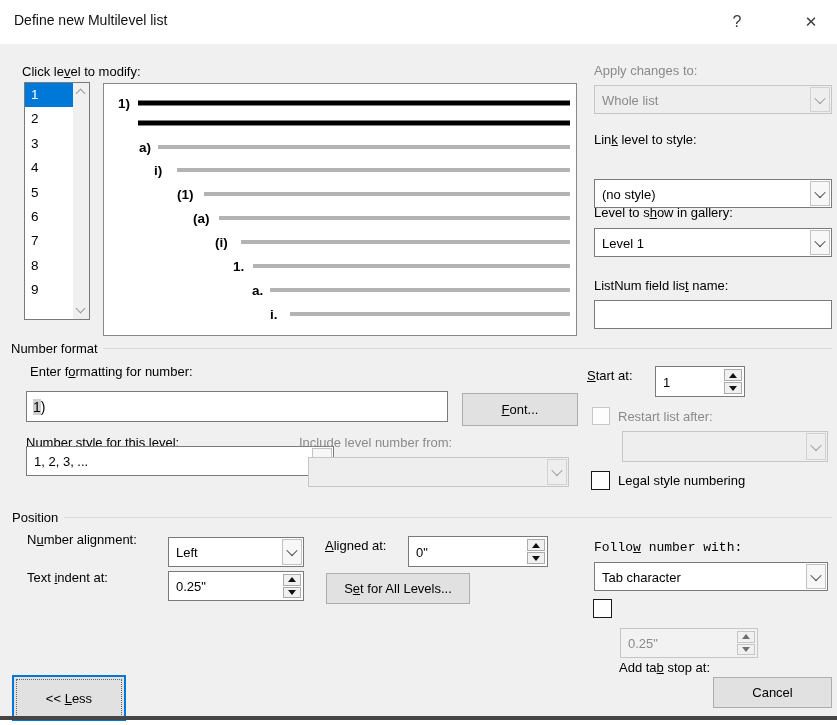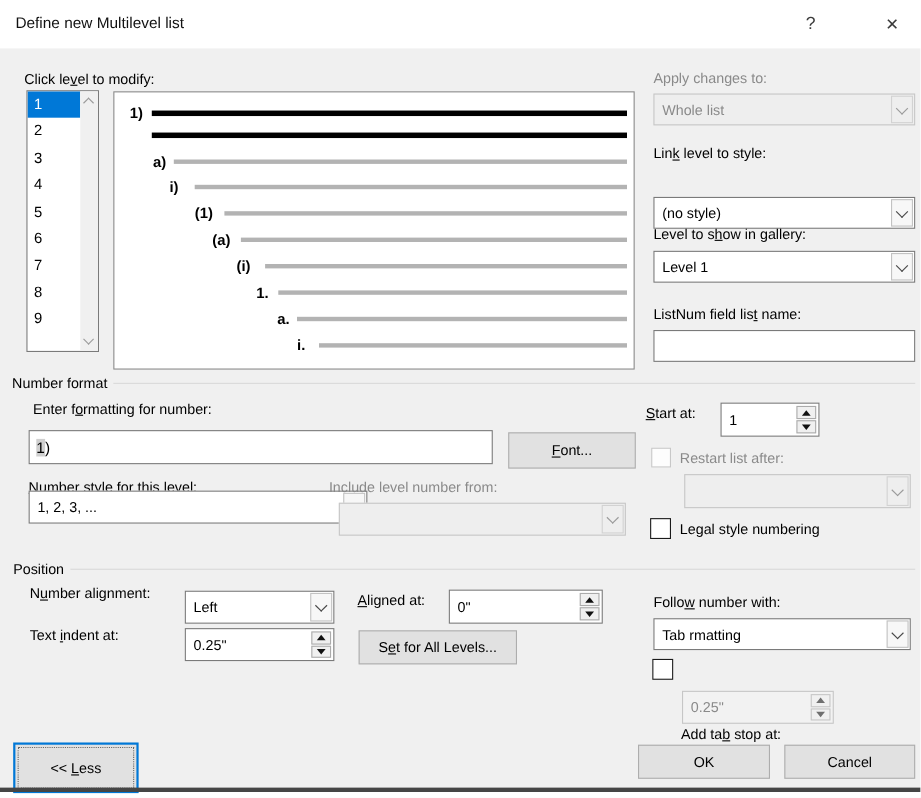--- a/index.html
+++ b/index.html
@@ -268,23 +268,23 @@
           <i class="tri-up"></i>
         </span>
       <span class="sbtn">
           <i class="tri-down"></i>
         </span>
     </span>
   </div>
 
   <div class="btn" style="left:326px; top:573px; width:144px; height:31px;">S<u>e</u>t for All Levels...</div>
 
-  <span class="lbl" style="left:594px; top:540px;">Follo<u>w</u> number with:</span>
+  <span class="lbl" style="left:594px; top:540px;font-family:Liberation Mono, monospace;">Follo<u>w</u> number with:</span>
   <div class="combo" style="left:594px; top:562px; width:234px; height:29px;">
-    <span class="val">Tab rmatting</span>
+    <span class="val">Tab character</span>
     <span class="cbtn">
         <i class="chev"></i>
       </span>
   </div>
 
   <span class="cb" style="left:593px; top:599px; width:19px; height:19px;"></span>
   <span class="lbl" style="left:619px; top:632px;margin-top:28px;">Add ta<u>b</u> stop at:</span>
   <div class="spin dis" style="left:620px; top:628px; width:138px; height:30px;">
     <span class="val">0.25"</span>
     <span class="btns">
@@ -294,17 +294,16 @@
       <span class="sbtn">
           <i class="tri-down"></i>
         </span>
     </span>
   </div>
 
   <div class="btn focused" style="left:12px; top:675px; width:114px; height:46px;">
     <span class="focus-inner"></span>
     <span>&lt;&lt; <u>L</u>ess</span>
   </div>
-  <div class="btn" style="left:580px; top:677px; width:120px; height:31px;">OK</div>
   <div class="btn" style="left:713px; top:677px; width:119px; height:31px;">Cancel</div>
 
   <div class="bottom-strip"></div>
 </div>
 
 </body></html>

